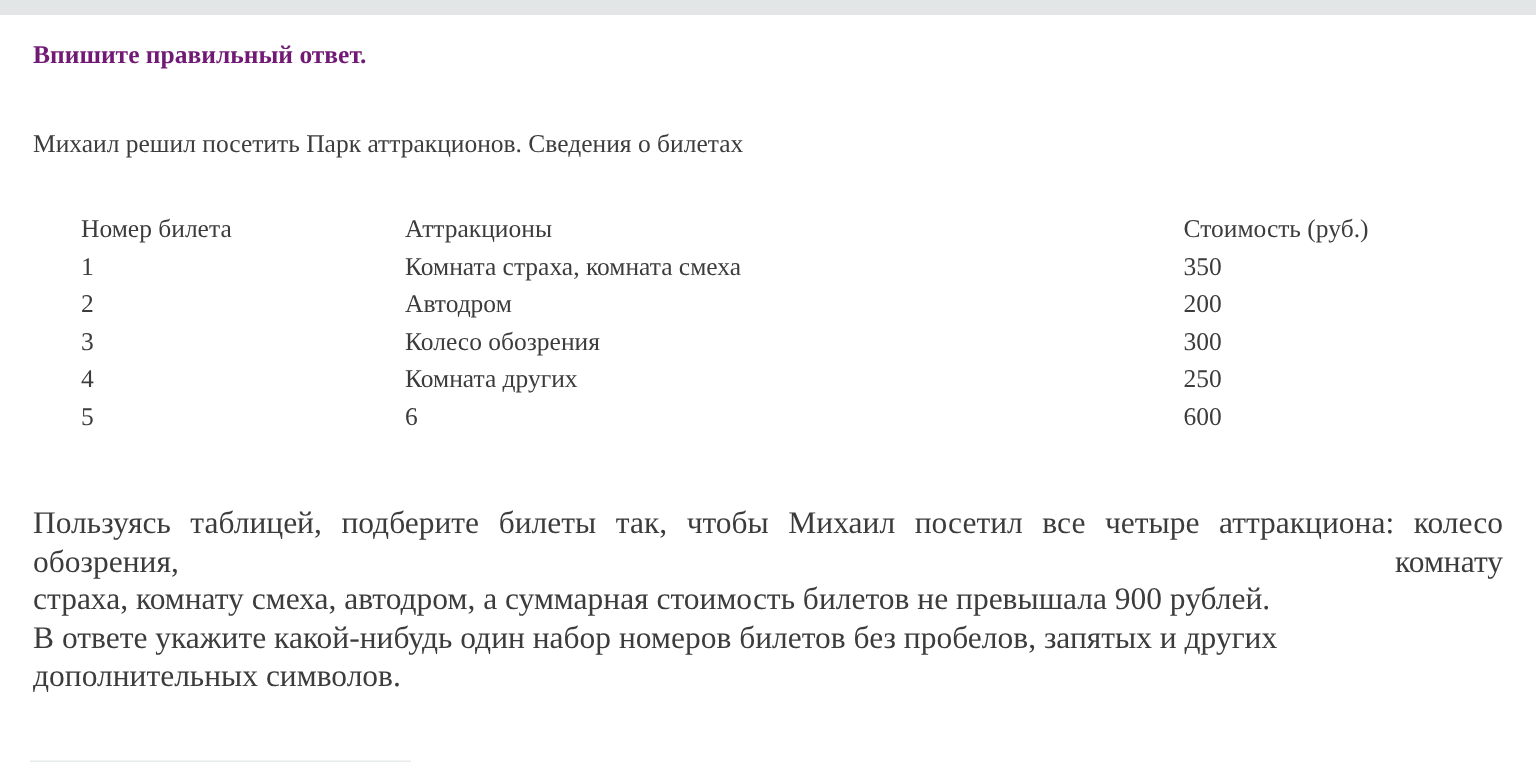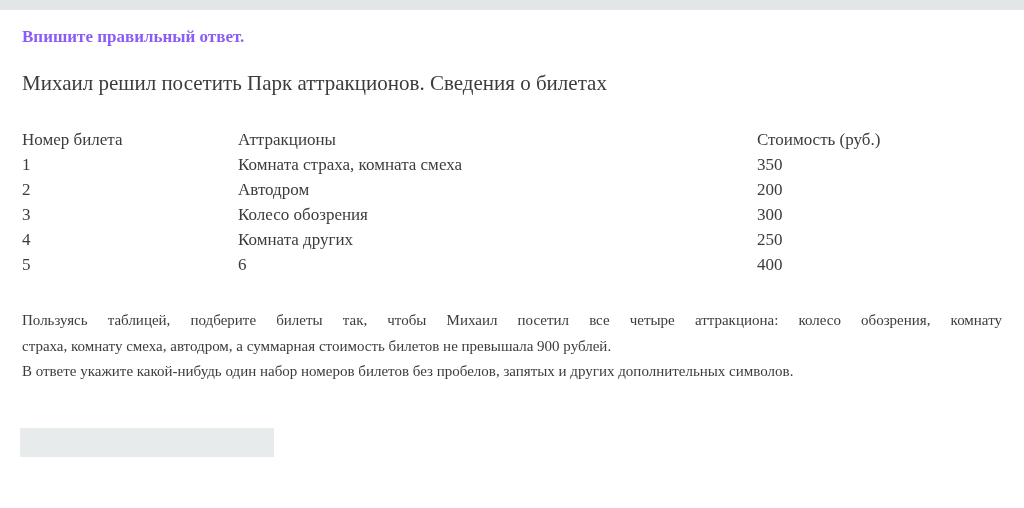--- a/index.html
+++ b/index.html
@@ -19,41 +19,42 @@
   }
   .content {
     padding: 0 22px 0 22px;
     width: 980px;
   }
   .title {
     margin: 17px 0 0 0;
     font-size: 17px;
     font-weight: bold;
     line-height: 20px;
-    color: #8b5cf6;
+    color: #701a75;
   }
   .intro {
-    margin-top: 23px;
-    font-size: 21px;
+    margin-top: 36px;
+    font-size: 17px;
     line-height: 26px;
   }
   .tickets-table {
     margin-top: 31px;
     display: grid;
     grid-template-columns: 216px 519px 1fr;
     font-size: 17px;
     line-height: 25px;
   }
   .tickets-table .cell {
     white-space: nowrap;
     overflow: hidden;
+    margin-left: 32px;
   }
   .task {
-    margin-top: 31px;
-    font-size: 15px;
+    margin-top: 46px;
+    font-size: 21px;
     line-height: 25.5px;
   }
   .task .justified {
     text-align: justify;
     text-align-last: justify;
   }
   .answer-input {
     display: block;
     margin: 43px 0 0 -2px;
     width: 254px;
@@ -98,21 +99,21 @@
     <div class="cell">Колесо обозрения</div>
     <div class="cell">300</div>
 
     <div class="cell">4</div>
     <div class="cell">Комната других</div>
     <div class="cell">250</div>
 
     <div class="cell">5</div>
 
     <div class="cell">6</div>
-    <div class="cell">400</div>
+    <div class="cell">600</div>
   </div>
 
   <div class="task">
     <div class="justified">Пользуясь таблицей, подберите билеты так, чтобы Михаил посетил все четыре аттракциона: колесо обозрения, комнату</div>
     <div>страха, комнату смеха, автодром, а суммарная стоимость билетов не превышала 900 рублей.</div>
     <div>В ответе укажите какой-нибудь один набор номеров билетов без пробелов, запятых и других дополнительных символов.</div>
   </div>
 
   <input type="text" class="answer-input" placeholder="" style="">
 

